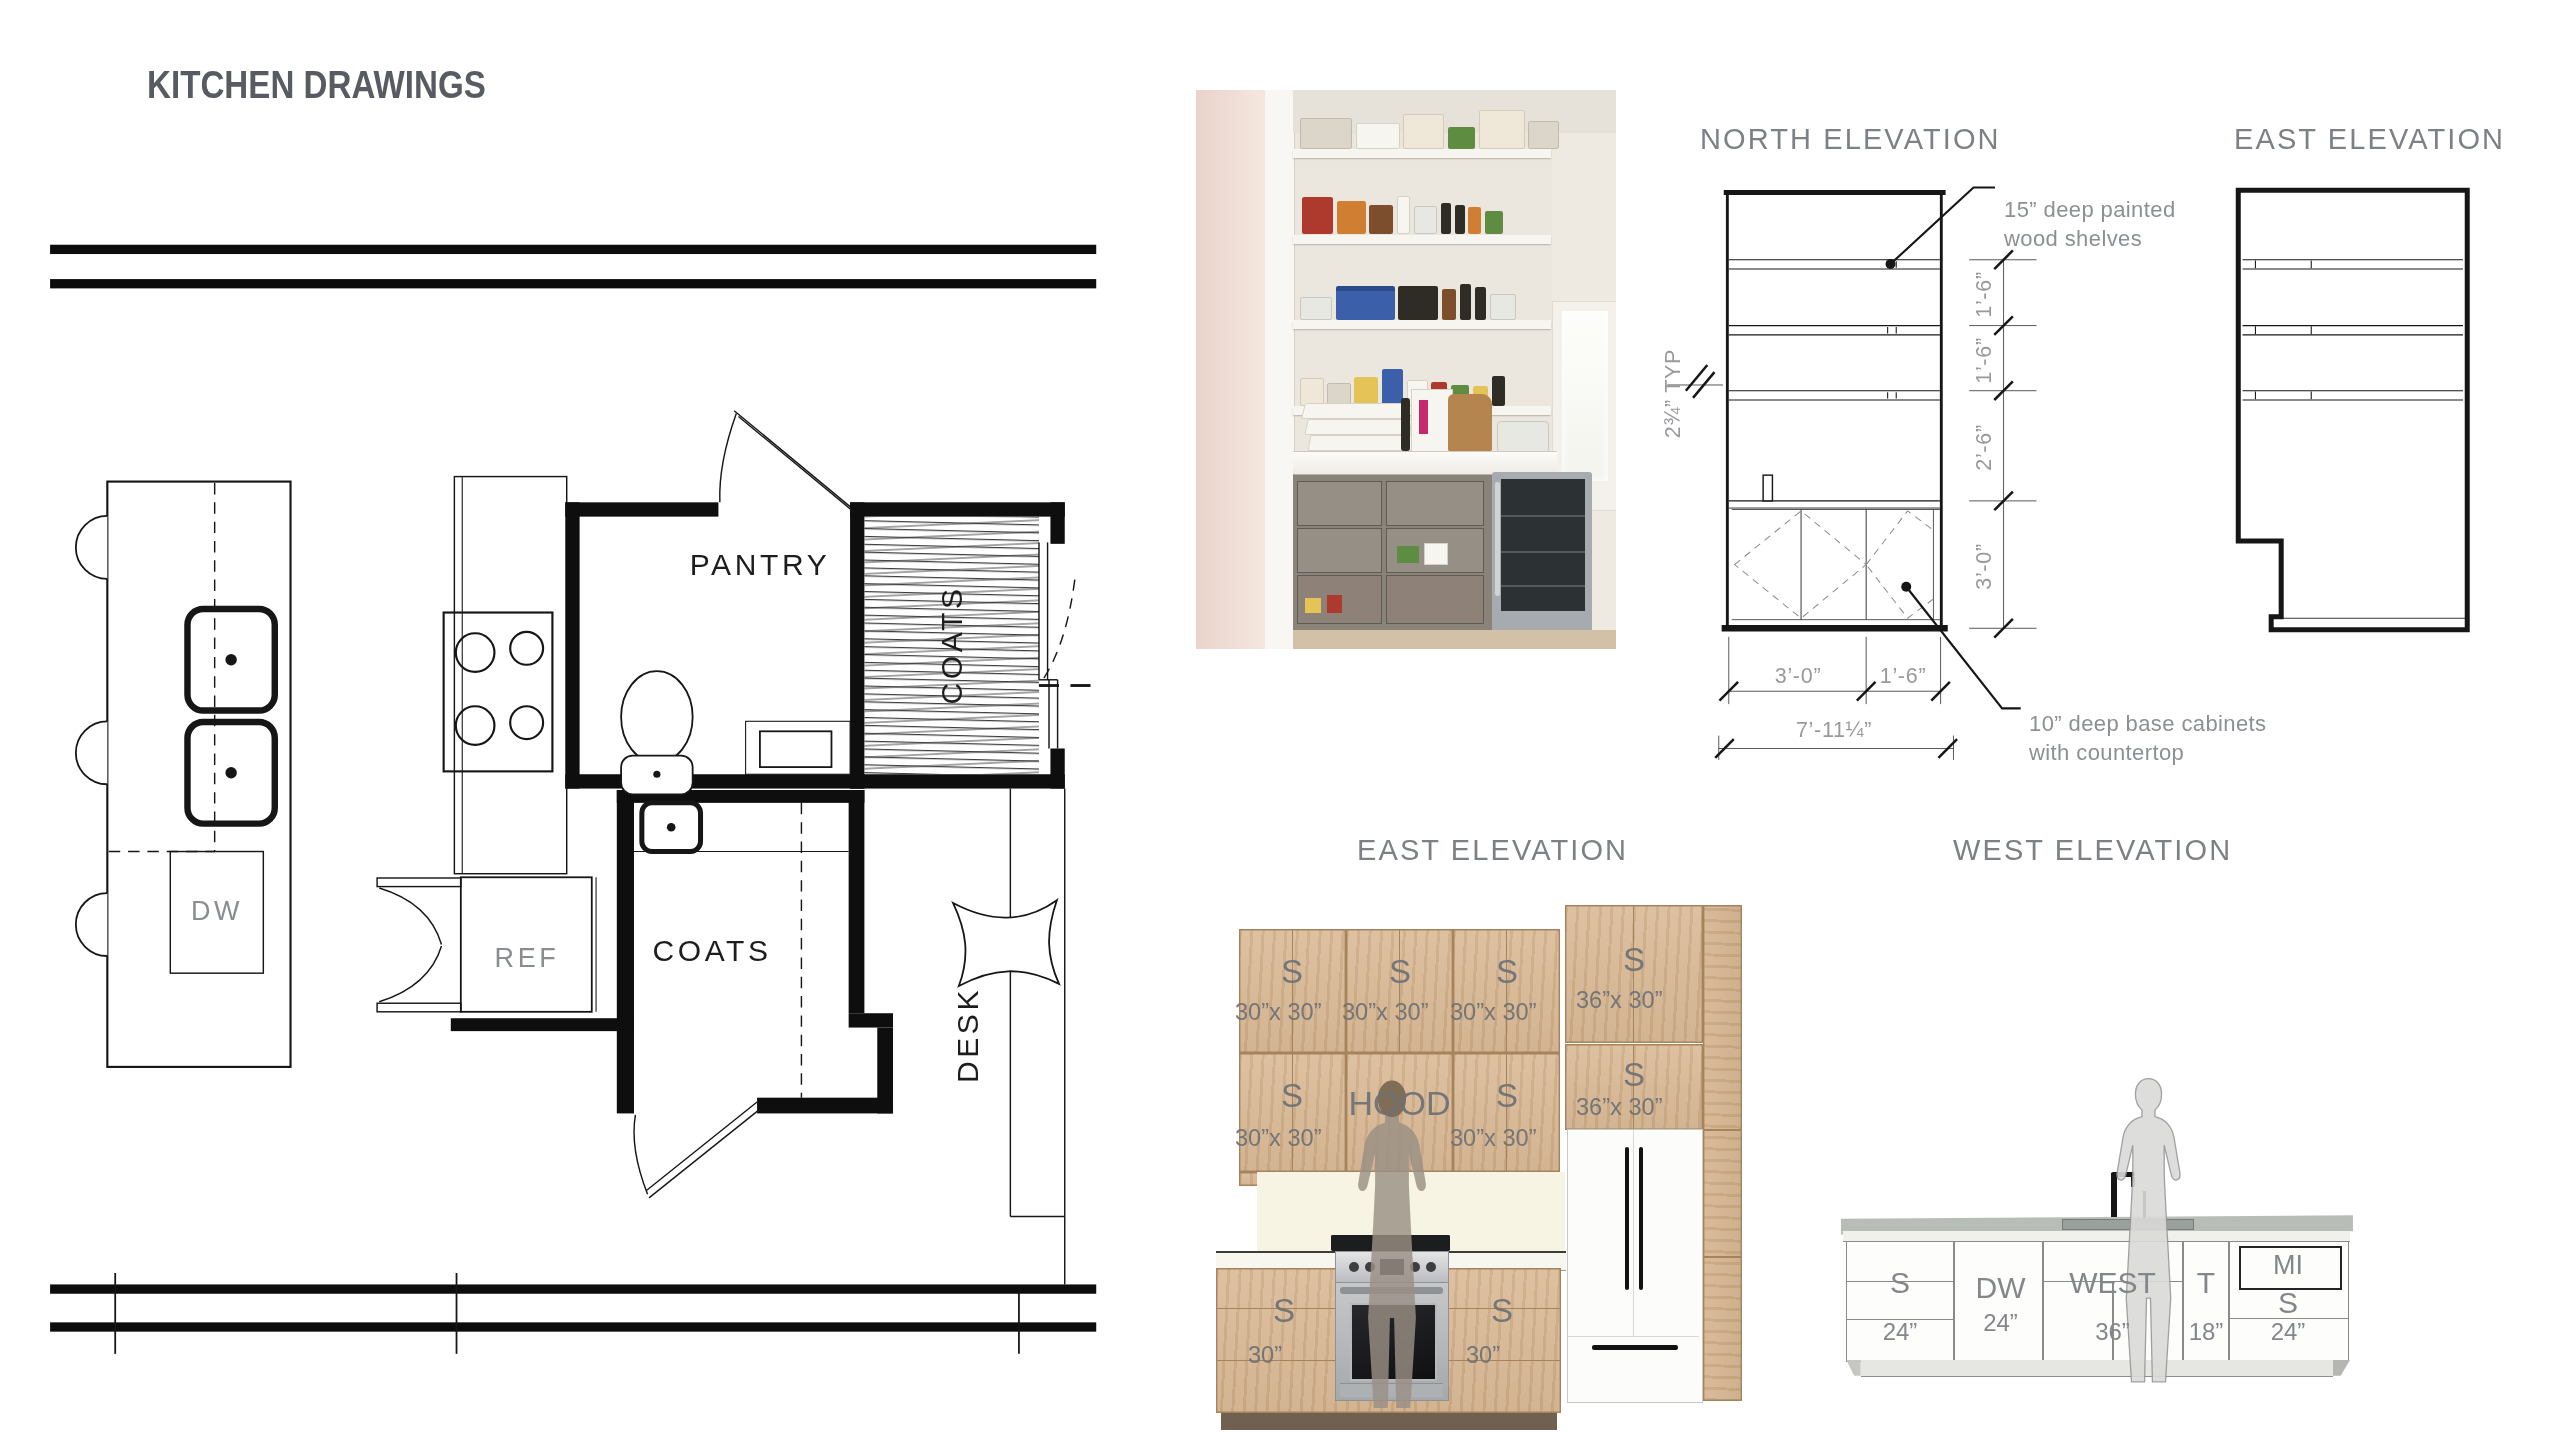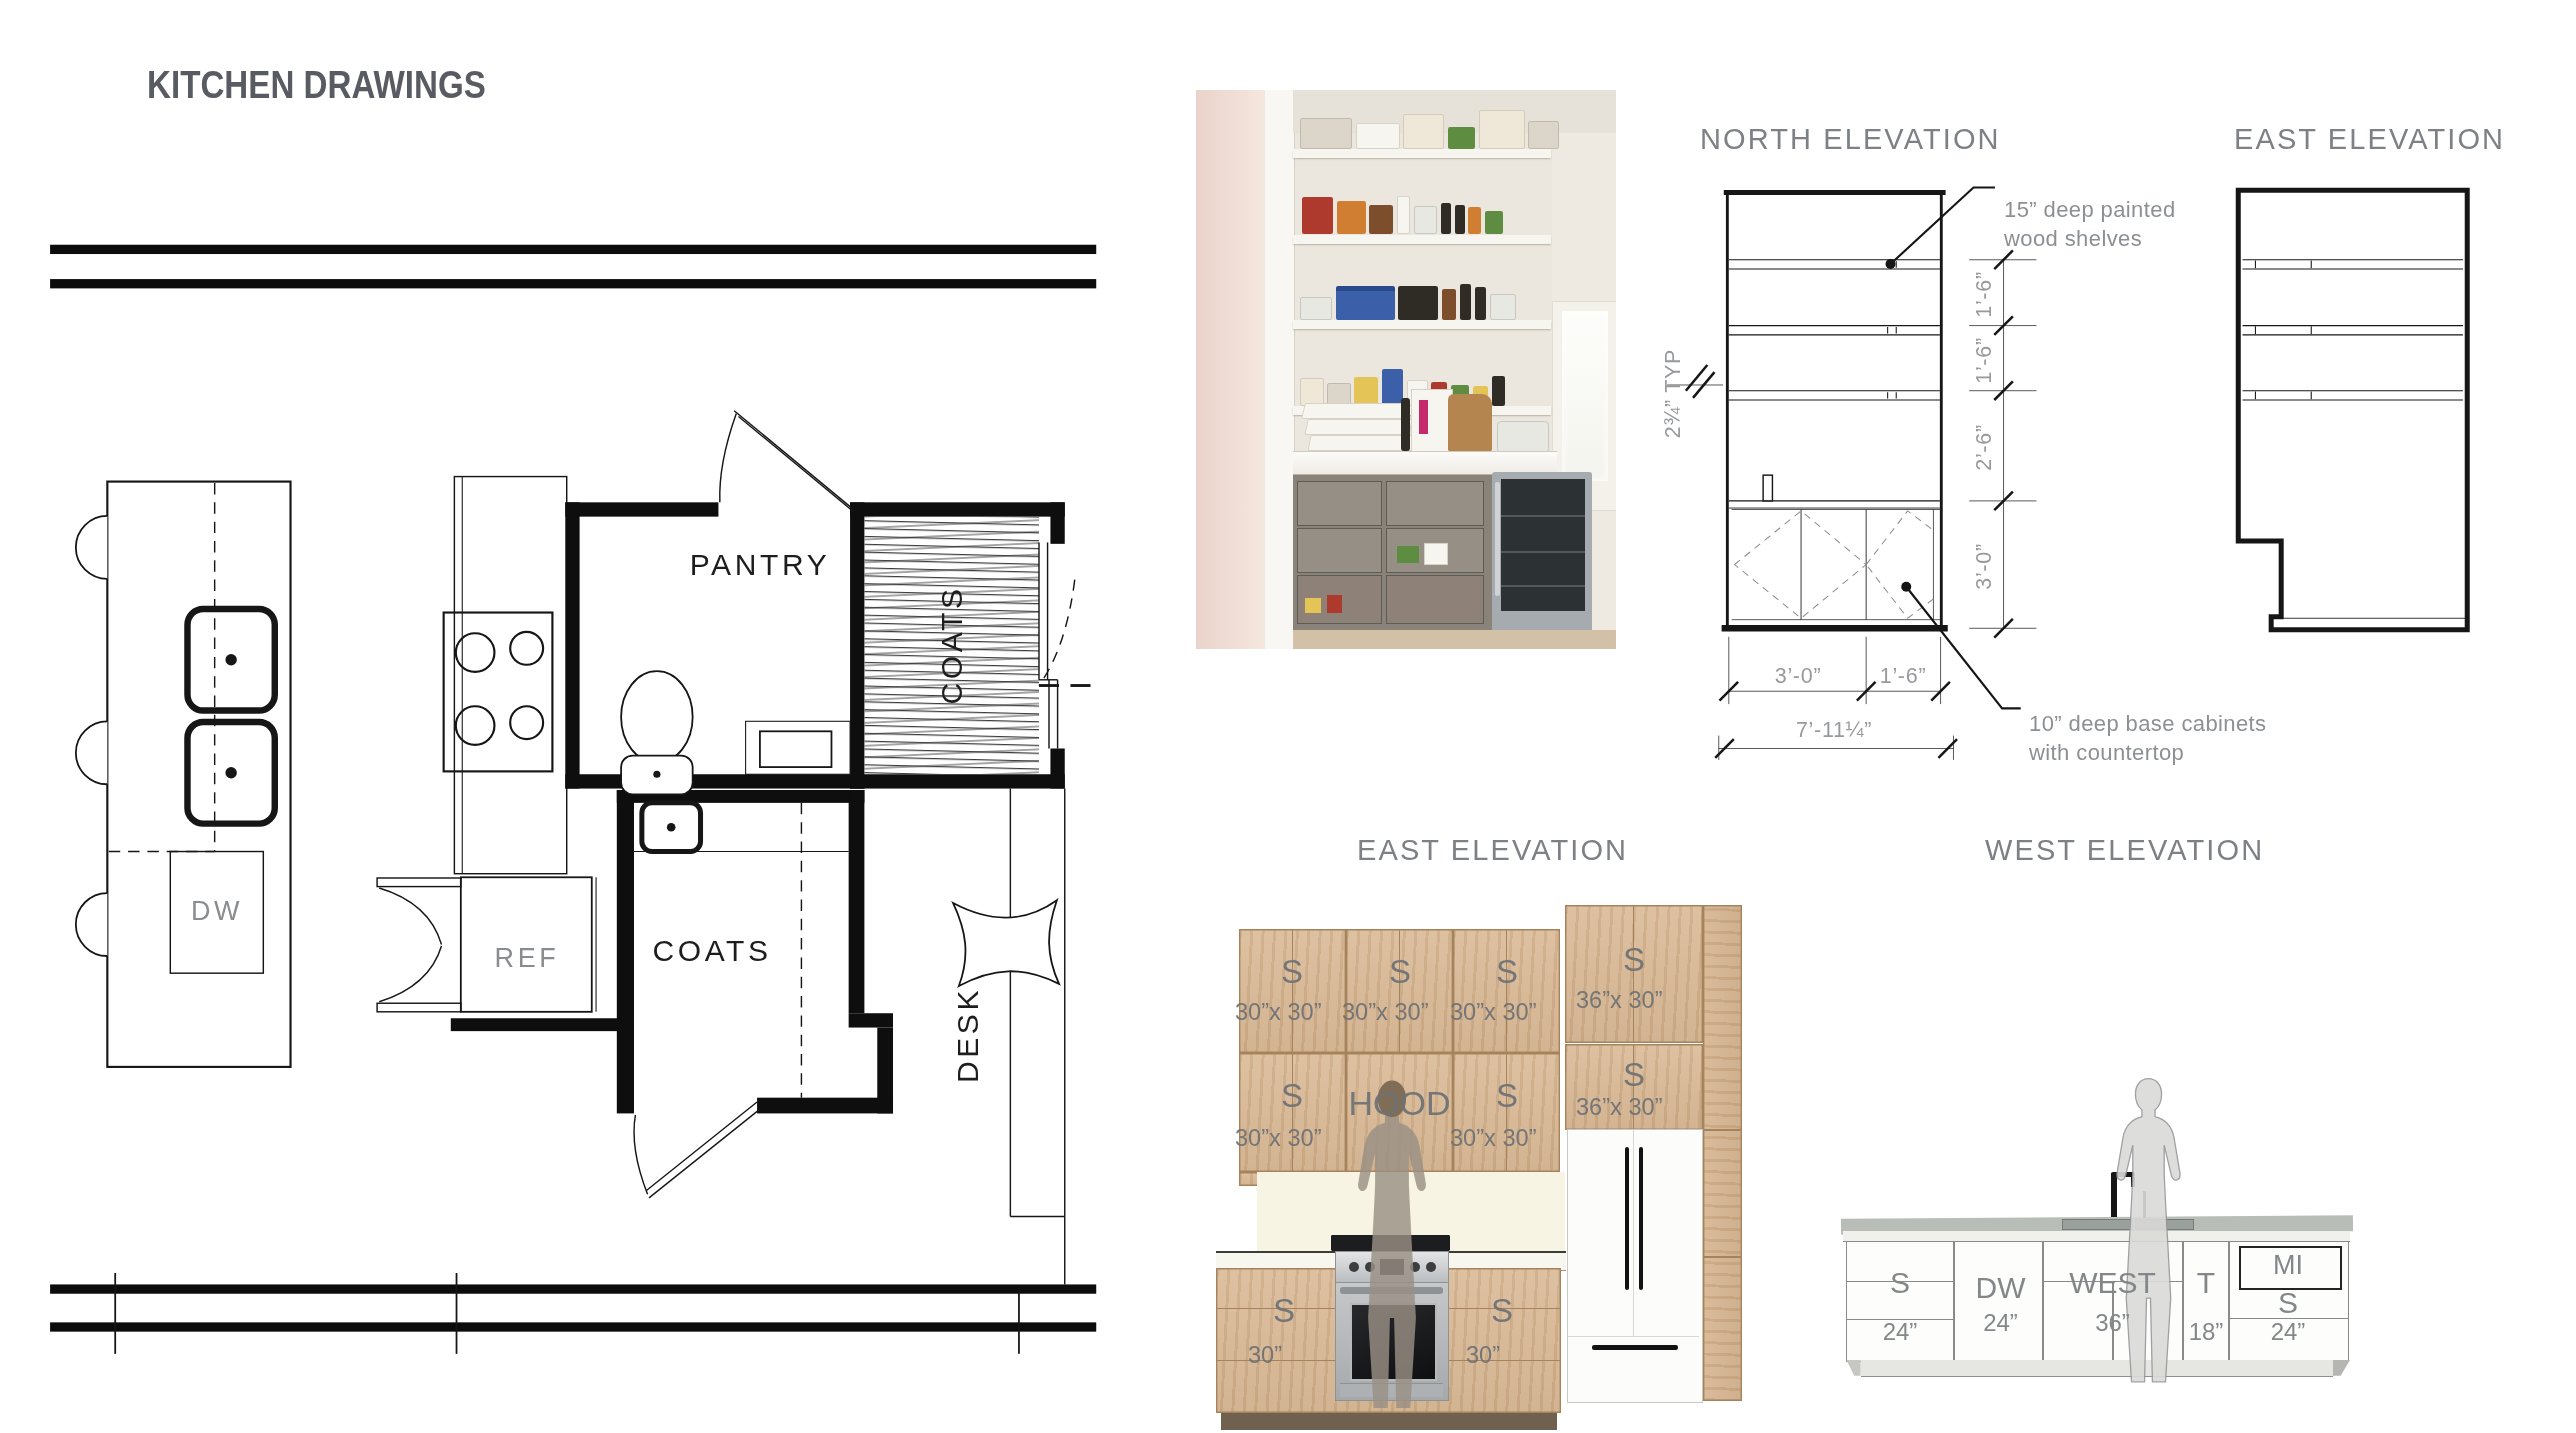--- a/index.html
+++ b/index.html
@@ -341,21 +341,21 @@
     </div>
     <div class="abs" style="left:2.9px;top:10px;width:5px;height:114px;background:#cfd3d6;border-radius:2.1px;"></div>
   </div>
 
   <div class="abs" style="left:97px;top:540px;width:323px;height:18.6px;background:#d3c1a7;"></div>
 </div>
 
 <div class="title" style="left:1700px;top:123px;">NORTH ELEVATION</div>
 <div class="title" style="left:2234px;top:123px;">EAST ELEVATION</div>
 <div class="title" style="left:1357px;top:834px;">EAST ELEVATION</div>
-<div class="title" style="left:1953px;top:834px;margin-left:32px;">WEST ELEVATION</div>
+<div class="title" style="left:1953px;top:834px;">WEST ELEVATION</div>
 
 <div class="dim vrot" style="left:1941px;top:282px;width:86px;">1’-6”</div>
 <div class="dim vrot" style="left:1941px;top:348px;width:86px;">1’-6”</div>
 <div class="dim vrot" style="left:1941px;top:435px;width:86px;">2’-6”</div>
 <div class="dim vrot" style="left:1941px;top:554px;width:86px;">3’-0”</div>
 <div class="dim vrot" style="left:1616px;top:381px;width:114px;">2¾” TYP</div>
 <div class="dim" style="left:1755px;top:664px;width:86px;">3’-0”</div>
 <div class="dim" style="left:1860px;top:664px;width:86px;">1’-6”</div>
 <div class="dim" style="left:1777px;top:718px;width:114px;">7’-11¼”</div>
 <div class="note" style="left:2004px;top:172px;width:179px;">15” deep painted wood shelves</div>
@@ -493,20 +493,20 @@
              L58,468 L61,340 L67,340 L70,468 L90,468 L98,340 L94,266 C92,230 90,196 88,150
              L88,106 L99,152 C102,164 114,160 112,148 L103,94 C100,78 90,66 74,62 L74,52
              C80,47 84,38 84,28 C84,14 76,4 64,4 Z" fill="#dadad8" stroke="#97979b" stroke-width="2" opacity="0.9"></path>
   </svg>
 
   <div class="wlbl" style="left:32px;top:203px;width:72px;font-size:30px;">S</div>
   <div class="wlbl" style="left:32px;top:255px;width:72px;font-size:24px;">24”</div>
   <div class="wlbl" style="left:129px;top:208px;width:79px;font-size:30px;">DW</div>
   <div class="wlbl" style="left:129px;top:246px;width:79px;font-size:24px;">24”</div>
   <div class="wlbl" style="left:236px;top:203px;width:89px;font-size:30px;">WEST</div>
-  <div class="wlbl" style="left:236px;top:246px;width:89px;font-size:24px;">36”</div>
+  <div class="wlbl" style="left:236px;top:255px;width:89px;font-size:24px;">36”</div>
   <div class="wlbl" style="left:338px;top:203px;width:72px;font-size:30px;">T</div>
   <div class="wlbl" style="left:338px;top:255px;width:72px;font-size:24px;">18”</div>
   <div class="wlbl" style="left:420px;top:187px;width:72px;font-size:27px;">MI</div>
   <div class="wlbl" style="left:420px;top:223px;width:72px;font-size:30px;">S</div>
   <div class="wlbl" style="left:420px;top:255px;width:72px;font-size:24px;">24”</div>
 </div>
 
 
 </body></html>

